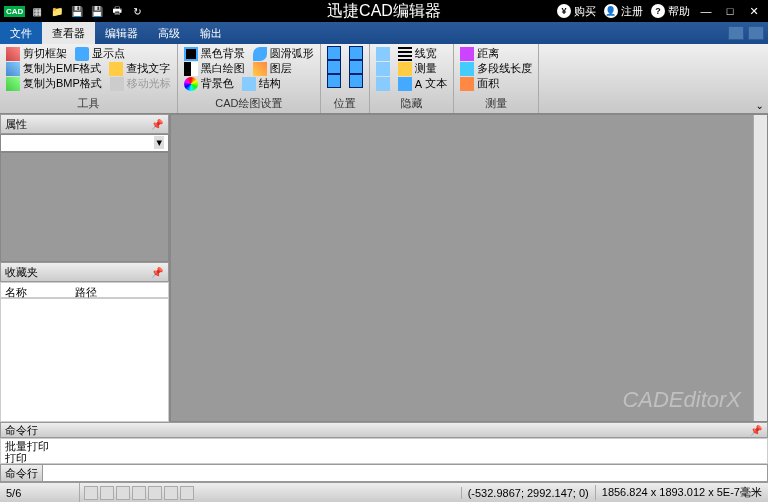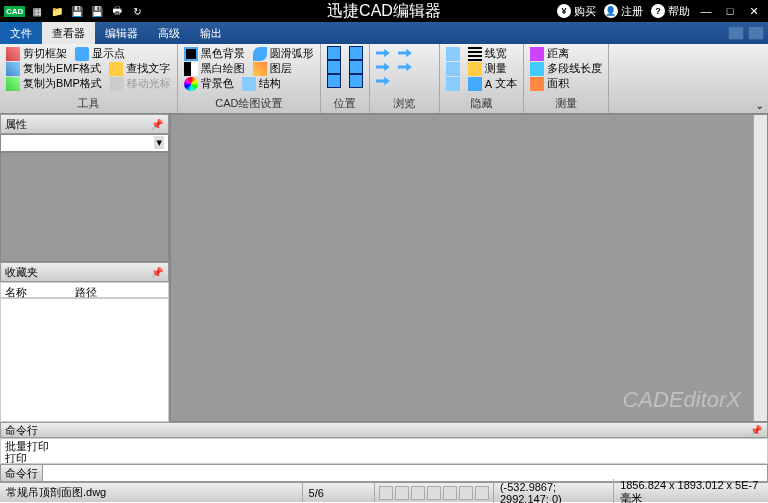--- a/index.html
+++ b/index.html
@@ -230,46 +230,20 @@
             <span class="rg-ico ico-zoom"></span>
           </span>
           <span class="rg-item">
             <span class="rg-ico ico-zoom"></span>
           </span>
         </div>
     </div>
     <div class="rg-label">位置</div>
   </div>
 
-  <div class="ribbon-group" style="width:70px">
-    <div class="rg-body">
-      <div class="rg-row">
-          <span class="rg-item">
-            <span class="rg-ico ico-arrow"></span>
-          </span>
-          <span class="rg-item">
-            <span class="rg-ico ico-arrow"></span>
-          </span>
-        </div>
-      <div class="rg-row">
-          <span class="rg-item">
-            <span class="rg-ico ico-arrow"></span>
-          </span>
-          <span class="rg-item">
-            <span class="rg-ico ico-arrow"></span>
-          </span>
-        </div>
-      <div class="rg-row">
-          <span class="rg-item">
-            <span class="rg-ico ico-arrow"></span>
-          </span>
-        </div>
-    </div>
-    <div class="rg-label">浏览</div>
-  </div>
 
   <div class="ribbon-group">
     <div class="rg-body">
       <div class="rg-row">
           <span class="rg-item">
             <span class="rg-ico ico-hide"></span>
           </span>
           <span class="rg-item">
             <span class="rg-ico ico-lw"></span>
             <span>线宽</span>
@@ -358,21 +332,20 @@
 <div class="cmd-body">
   <div>批量打印</div>
   <div>打印</div>
 </div>
 <div class="cmd-input-row">
   <div class="cmd-lbl">命令行</div>
   <input class="cmd-input" style="">
 </div>
 
 <div class="statusbar">
-  <div class="sb-file">常规吊顶剖面图.dwg</div>
   <div class="sb-page">5/6</div>
   <div class="sb-icons">
     <span class="sb-ico"></span>
     <span class="sb-ico"></span>
     <span class="sb-ico"></span>
     <span class="sb-ico"></span>
     <span class="sb-ico"></span>
     <span class="sb-ico"></span>
     <span class="sb-ico"></span>
   </div>

